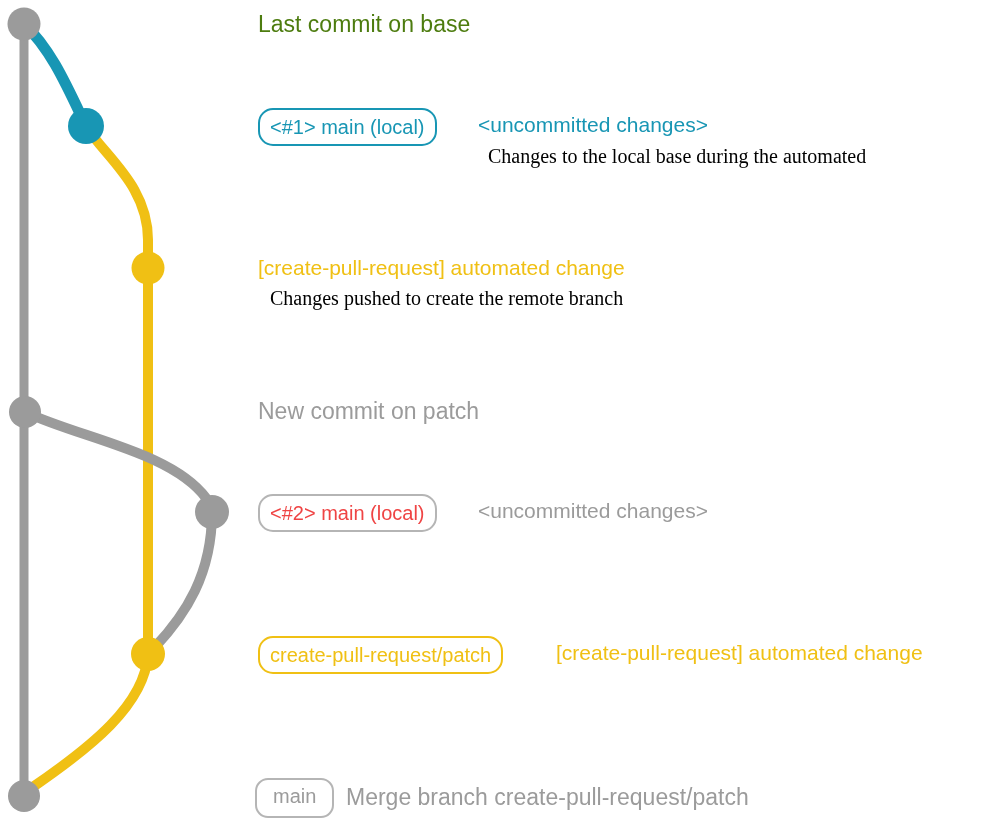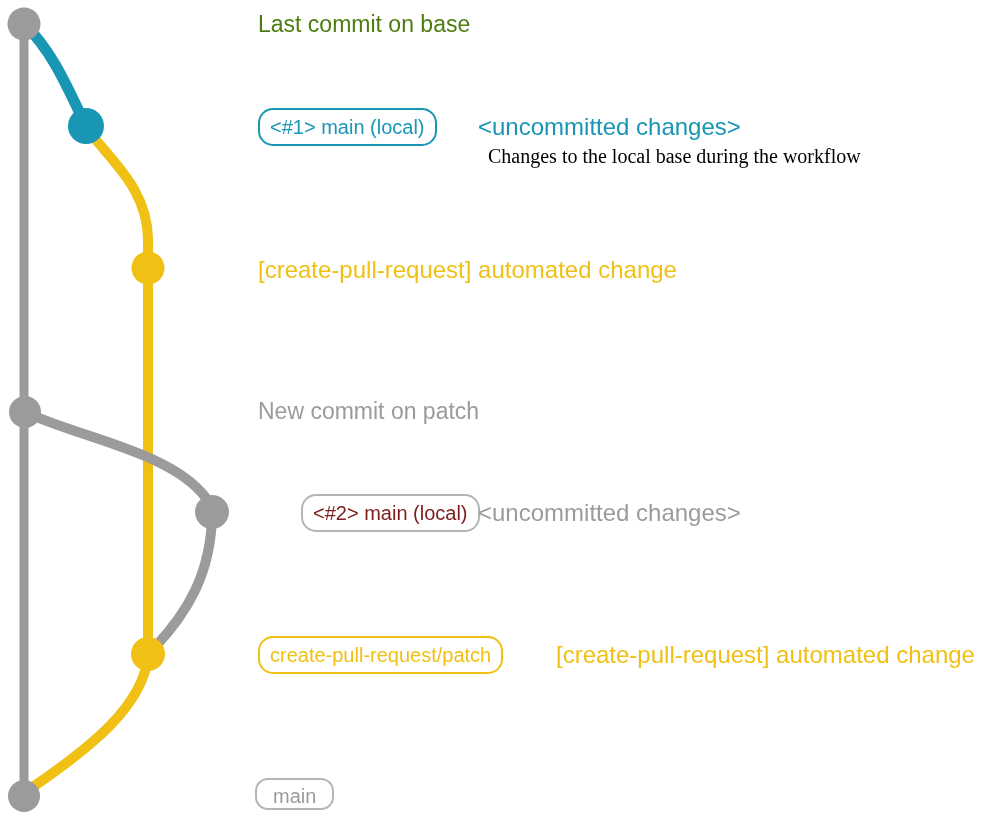--- a/index.html
+++ b/index.html
@@ -8,21 +8,21 @@
     width:981px;height:827px;
     background:#ffffff;
     font-family:"Liberation Sans",sans-serif;
     overflow:hidden;
   }
   .graph-svg{position:absolute;left:0;top:0;}
   .abs{position:absolute;white-space:nowrap;}
   .sans{font-family:"Liberation Sans",sans-serif;}
   .serif{font-family:"Liberation Serif",serif;color:#000;font-size:20px;}
   .muted-label{font-size:23px;}
-  .annot-title{font-size:24px;}
+  .annot-title{font-size:21px;}
   .branch-box{
     display:inline-block;
     box-sizing:border-box;
     border-width:2px;border-style:solid;
     border-radius:15px;
     height:38px;line-height:34px;
     padding:0 10px;
     font-size:20px;
     background:#ffffff;
   }
@@ -50,27 +50,29 @@
     <circle cx="25" cy="412" r="16" fill="#9b9b9b"></circle>
     <circle cx="212" cy="512" r="17" fill="#9b9b9b"></circle>
     <circle cx="148" cy="654" r="17" fill="#f0c014"></circle>
     <circle cx="24" cy="796" r="16" fill="#9b9b9b"></circle>
   </svg>
 
   <div class="abs sans muted-label" style="left:258px;top:11px;color:#4d7c0f;">Last commit on base</div>
 
   <div class="abs branch-box" style="left:258px;top:108px;border-color:#1896b4;color:#1896b4;">&lt;#1&gt; main (local)</div>
   <div class="abs sans annot-title" style="left:478px;top:113px;color:#1896b4;">&lt;uncommitted changes&gt;</div>
-  <div class="abs serif" style="left:488px;top:145px;">Changes to the local base during the workflow</div>
+  <div class="abs serif" style="left:488px;top:145px;">Changes to the local base during the automated</div>
 
   <div class="abs sans annot-title" style="left:258px;top:256px;color:#f0c014;">[create-pull-request] automated change</div>
+  <div class="abs serif" style="left:270px;top:287px;">Changes pushed to create the remote branch</div>
 
   <div class="abs sans muted-label" style="left:258px;top:398px;color:#9b9b9b;">New commit on patch</div>
 
-  <div class="abs branch-box" style="left:258px;top:494px;border-color:#b5b5b5;color:#7f1d1d;margin-left:43px;">&lt;#2&gt; main (local)</div>
+  <div class="abs branch-box" style="left:258px;top:494px;border-color:#b5b5b5;color:#ef4444;">&lt;#2&gt; main (local)</div>
   <div class="abs sans annot-title" style="left:478px;top:499px;color:#9b9b9b;">&lt;uncommitted changes&gt;</div>
 
   <div class="abs branch-box" style="left:258px;top:636px;border-color:#f0c014;color:#f0c014;">create-pull-request/patch</div>
   <div class="abs sans annot-title" style="left:556px;top:641px;color:#f0c014;">[create-pull-request] automated change</div>
 
-  <div class="abs branch-box" style="left:255px;top:778px;border-color:#b5b5b5;color:#9b9b9b;height:32px;line-height:32px;padding:0 16px;border-radius:13px;text-align:center;">main</div>
+  <div class="abs branch-box" style="left:255px;top:778px;border-color:#b5b5b5;color:#9b9b9b;height:40px;line-height:32px;padding:0 16px;border-radius:13px;text-align:center;">main</div>
+  <div class="abs sans muted-label" style="left:346px;top:784px;color:#9b9b9b;">Merge branch create-pull-request/patch</div>
 
 </div>
 
 </body></html>

